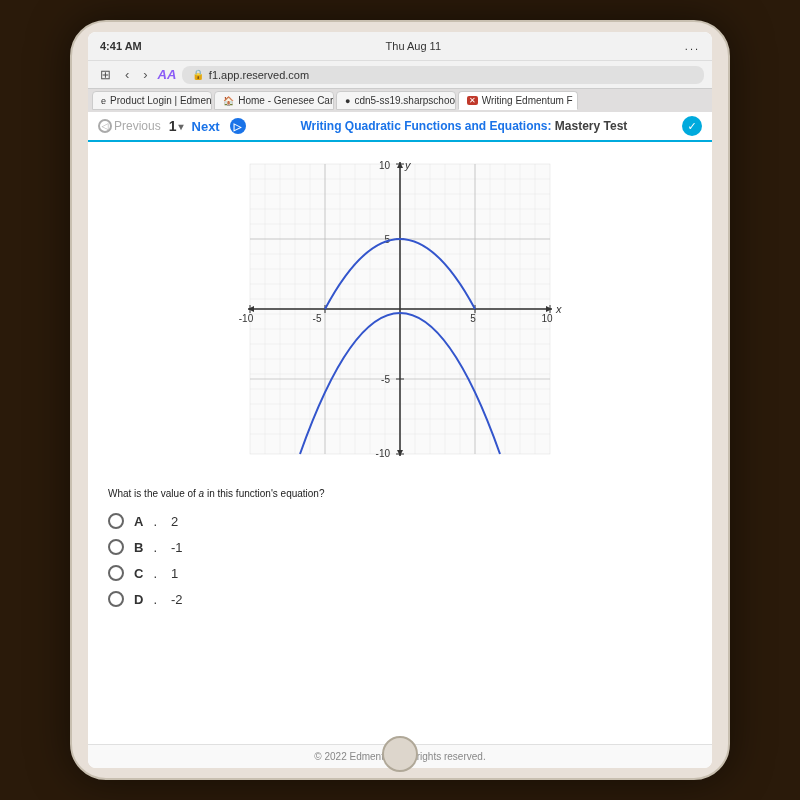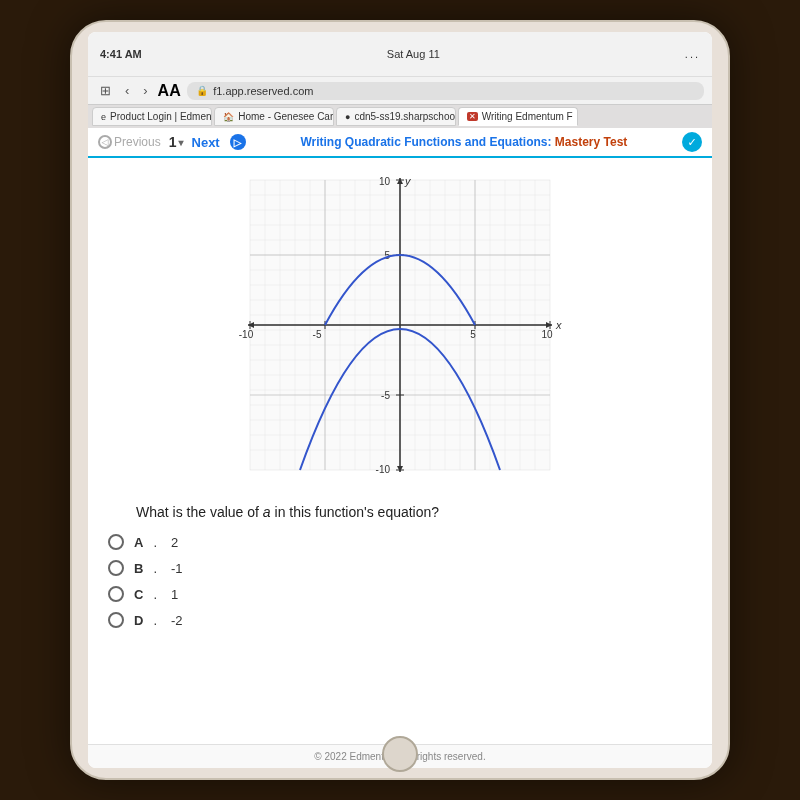--- a/index.html
+++ b/index.html
@@ -35,21 +35,21 @@
       display: flex;
       flex-direction: column;
     }
 
     
     .status-bar {
       background: #f2f2f2;
       display: flex;
       align-items: center;
       justify-content: space-between;
-      padding: 16px 12px;
+      padding: 8px 12px;
       font-size: 11px;
       color: #333;
       border-bottom: 1px solid #ddd;
     }
     .status-left { font-weight: 600; }
     .status-dots { letter-spacing: 2px; }
 
     
     .browser-toolbar {
       background: #f2f2f2;
@@ -61,23 +61,24 @@
     }
     .browser-btn {
       background: none;
       border: none;
       font-size: 13px;
       color: #555;
       cursor: pointer;
       padding: 2px 4px;
     }
     .aa-label {
-      font-size: 16px;
-      color: #000000;
+      font-size: 13px;
+      color: #8b5cf6;
       font-weight: 600;
+      font-style: italic;
     }
     .url-bar {
       flex: 1;
       background: #e0e0e0;
       border-radius: 8px;
       padding: 3px 10px;
       font-size: 11px;
       color: #333;
       display: flex;
       align-items: center;
@@ -195,24 +196,23 @@
       position: relative;
     }
 
     .graph-svg {
       width: 100%;
       height: 100%;
     }
 
     
     .question-text {
-      font-size: 14px;
+      font-size: 10px;
       color: #222;
       margin-bottom: 14px;
-      margin-left: 28px;
     }
     .question-text em { font-style: italic; }
 
     
     .choices {
       display: flex;
       flex-direction: column;
       gap: 10px;
     }
     .choice {
@@ -256,21 +256,21 @@
     }
   </style>
 </head>
 <body>
 
 <div class="tablet">
   <div class="tablet-inner">
 
     <div class="status-bar">
       <span class="status-left">4:41 AM</span>
-      <span>Sat Aug 11</span>
+      <span>Thu Aug 11</span>
       <span class="status-dots">...</span>
     </div>
 
     <div class="browser-toolbar">
       <button class="browser-btn">⊞</button>
       <button class="browser-btn">‹</button>
       <button class="browser-btn">›</button>
       <span class="aa-label">AA</span>
       <div class="url-bar">
         <span class="lock-icon">🔒</span>
@@ -305,21 +305,21 @@
       <span class="question-num">
         <span>1</span>
         <span class="chevron">▾</span>
       </span>
       <span class="next-btn">
         <span>Next</span>
         <span class="next-circle">▷</span>
       </span>
       <span class="page-title">
         <span>Writing Quadratic Functions and Equations:</span>
-        <span style="color:#c2410c;">Mastery Test</span>
+        <span style="color:#404040;">Mastery Test</span>
       </span>
       <span class="check-icon">✓</span>
     </div>
 
     <div class="content">
 
       <div class="graph-container">
         <svg class="graph-svg" viewBox="0 0 360 320">
 
           <rect x="30" y="10" width="300" height="290" fill="#fafafa" stroke="#ddd" stroke-width="0.5"></rect>

